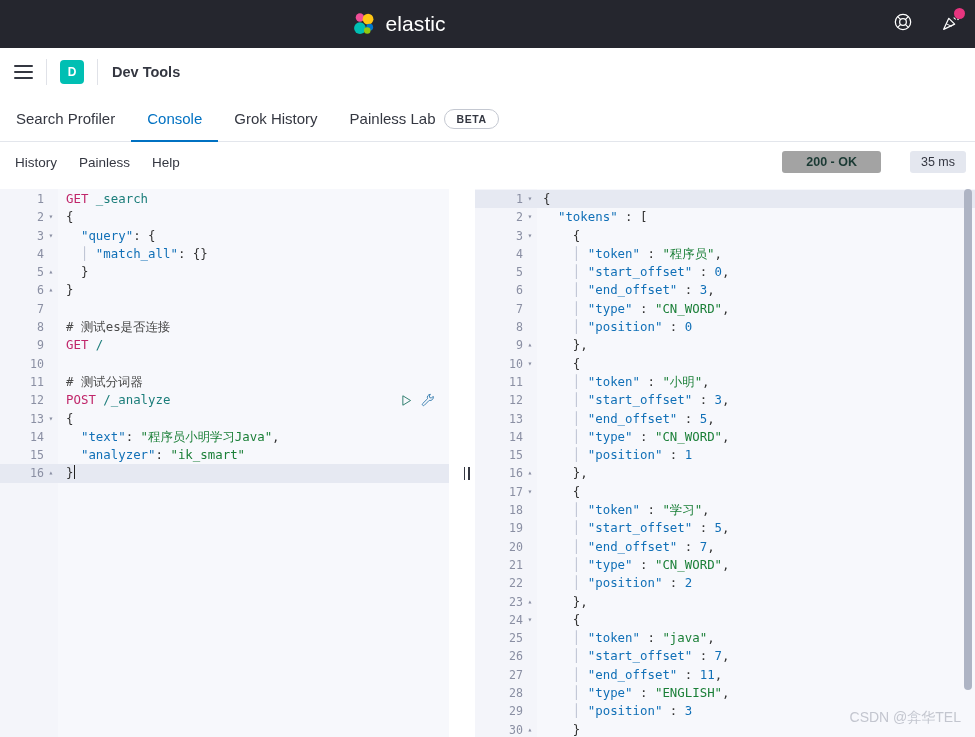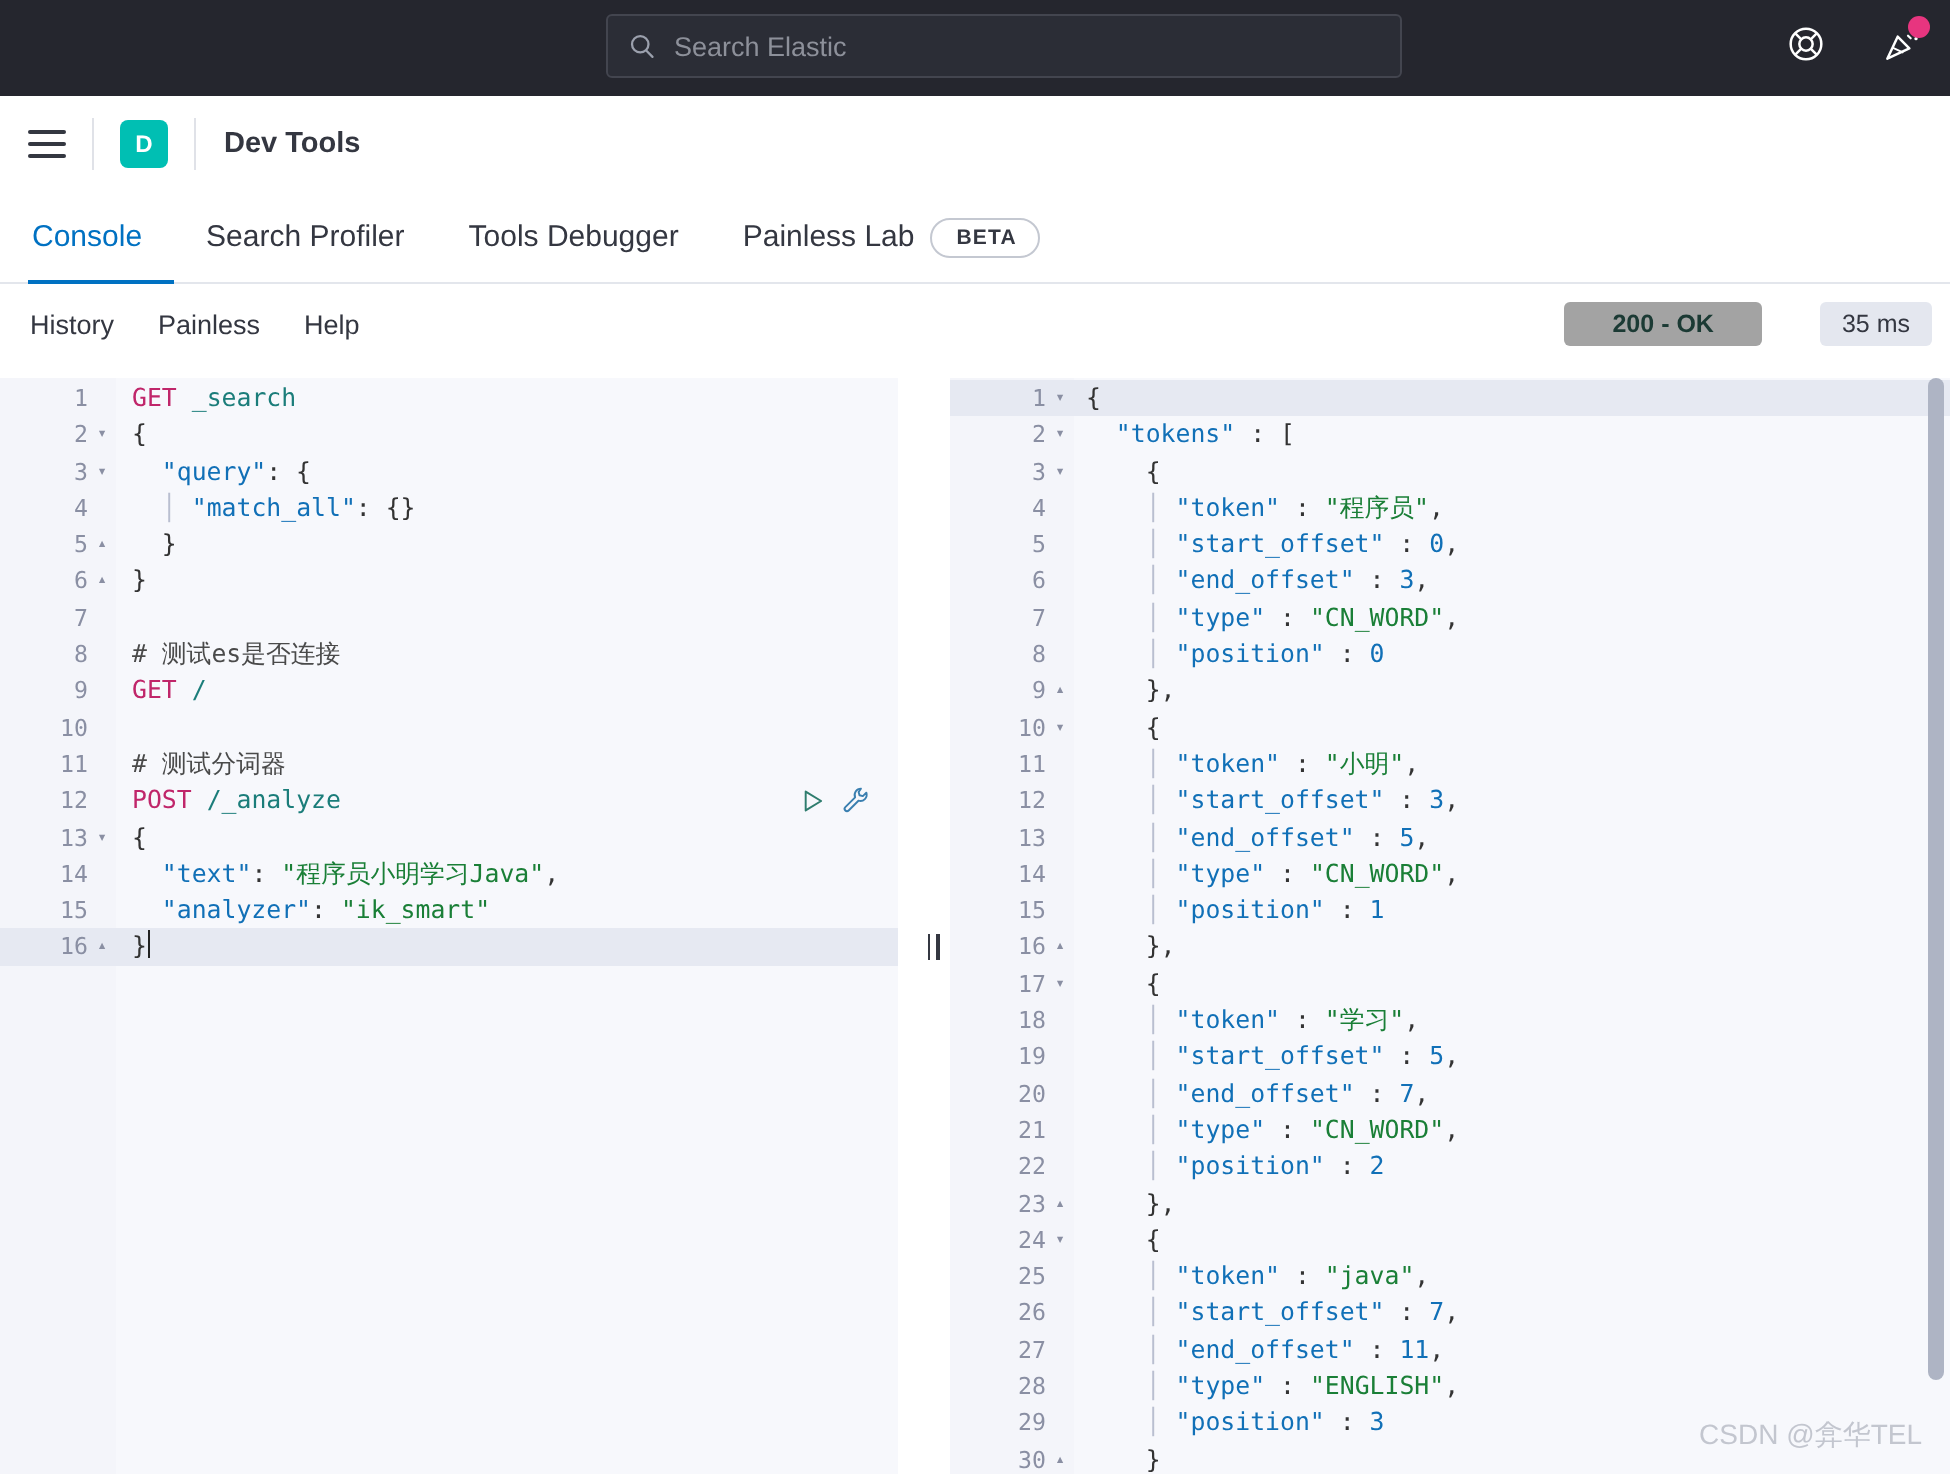--- a/index.html
+++ b/index.html
@@ -337,27 +337,20 @@
     <svg class="elastic-mark" viewBox="0 0 32 32">
       <circle cx="11" cy="8" r="5.2" fill="#f04e98"></circle>
       <circle cx="21" cy="10" r="6.6" fill="#fec514"></circle>
       <circle cx="23" cy="20" r="4.2" fill="#0077cc"></circle>
       <circle cx="11" cy="21" r="7.2" fill="#00bfb3"></circle>
       <circle cx="20" cy="24" r="4.0" fill="#93c90e"></circle>
     </svg>
     <span class="brand-name">elastic</span>
   </div>
 
-  <div class="global-search">
-    <svg class="search-glyph" width="14" height="14" viewBox="0 0 16 16">
-      <circle cx="7" cy="7" r="4.7" fill="none" stroke="#9ba0ad" stroke-width="1.3"></circle>
-      <line x1="10.4" y1="10.6" x2="14" y2="14.2" stroke="#9ba0ad" stroke-width="1.3" stroke-linecap="round"></line>
-    </svg>
-    <input type="text" value="" placeholder="Search Elastic" style="">
-  </div>
 
   <div class="header-icons">
     <span class="hicon">
       <svg width="20" height="20" viewBox="0 0 24 24">
         <circle cx="12" cy="12" r="9.2" fill="none" stroke="#ffffff" stroke-width="1.5"></circle>
         <circle cx="12" cy="12" r="4.0" fill="none" stroke="#ffffff" stroke-width="1.5"></circle>
         <line x1="5.6" y1="5.6" x2="9.2" y2="9.2" stroke="#ffffff" stroke-width="1.5"></line>
         <line x1="14.8" y1="14.8" x2="18.4" y2="18.4" stroke="#ffffff" stroke-width="1.5"></line>
         <line x1="18.4" y1="5.6" x2="14.8" y2="9.2" stroke="#ffffff" stroke-width="1.5"></line>
         <line x1="9.2" y1="14.8" x2="5.6" y2="18.4" stroke="#ffffff" stroke-width="1.5"></line>
@@ -383,28 +376,28 @@
         <span></span>
         <span></span>
       </div>
   </div>
   <div class="app-divider"></div>
   <div class="app-badge">D</div>
   <div class="app-title">Dev Tools</div>
 </div>
 
 <div class="tabs-row">
+  <div class="tab">
+    <span>Search Profiler</span>
+  </div>
   <div class="tab active">
     <span>Console</span>
   </div>
   <div class="tab">
-    <span>Search Profiler</span>
-  </div>
-  <div class="tab">
-    <span>Tools Debugger</span>
+    <span>Grok History</span>
   </div>
   <div class="tab">
     <span>Painless Lab</span>
     <span class="beta-pill">BETA</span>
   </div>
 </div>
 
 <div class="subbar">
   <span class="subbar-link">History</span>
   <span class="subbar-link">Painless</span>

